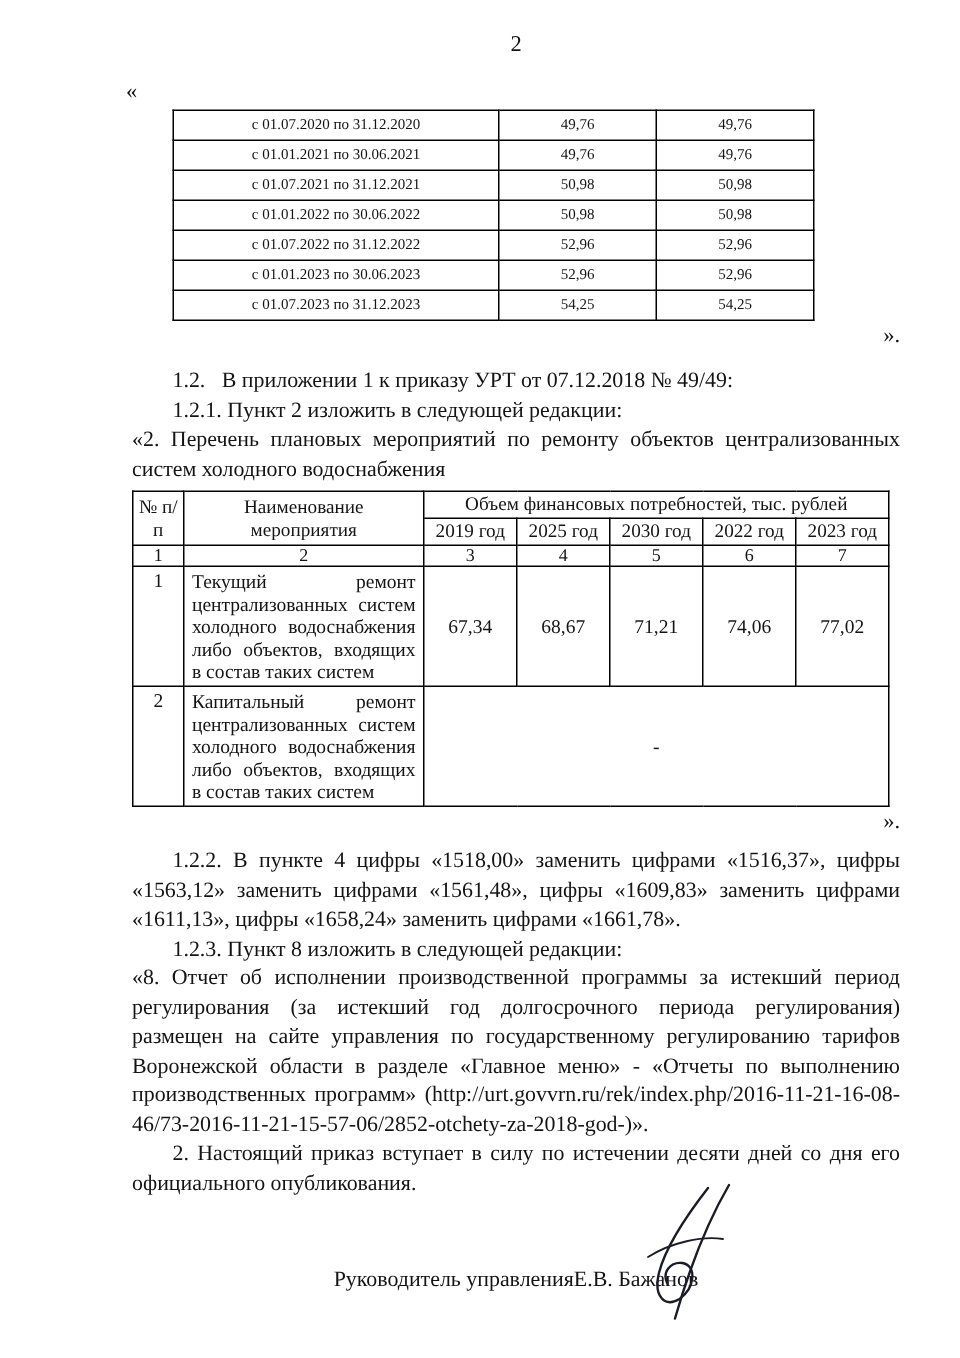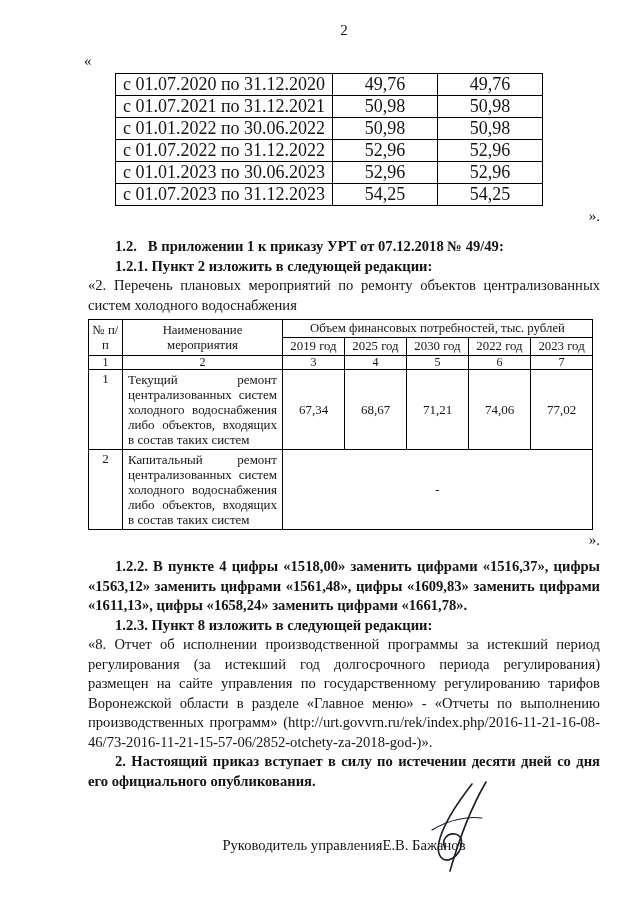--- a/index.html
+++ b/index.html
@@ -13,31 +13,31 @@
     font-family: "Liberation Serif", "DejaVu Serif", serif;
     padding: 22px 40px 0 88px;
     overflow: hidden;
   }
   .pageno { text-align: center; font-size: 15px; margin-bottom: 14px; }
   .openq { font-size: 15px; height: 20px; margin-left: -4px; }
 
   table { border-collapse: collapse; }
   td { border: 1px solid #000; }
 
-  .t1 { margin-left: 27px; font-size: 18px; }
+  .t1 { margin-left: 27px; font-size: 10px; }
   .t1 td { height: 19px; padding: 0 6px; text-align: center; }
   .t1 .c-period { width: 204px; }
   .t1 .c-val { width: 92px; }
 
   .closeq { text-align: right; font-size: 15px; }
   .closeq1 { margin: 2px 0 12px 0; }
   .closeq2 { margin: 2px 0 8px 0; }
 
   .par { margin: 0; font-size: 14.6px; line-height: 19.5px; text-align: justify; }
-  .indent { text-indent: 27px; font-weight: bold; }
+  .indent { text-indent: 27px; }
 
   .t2 { margin-top: 4px; font-size: 13px; width: 437px; table-layout: fixed; }
   .t2 td { padding: 1px 3px; text-align: center; vertical-align: middle; }
   .t2 .hdr { font-size: 12.8px; line-height: 15px; }
   .t2 .idx td { font-size: 12px; height: 13px; padding: 0; line-height: 13px; }
   .t2 .numcell { vertical-align: top; }
   .t2 .name { text-align: justify; vertical-align: top; padding: 2px 5px; line-height: 15px; }
 
   .footer {
     position: relative;
@@ -59,20 +59,25 @@
 <div class="page">
 
   <div class="pageno">2</div>
 
   <div class="openq">«</div>
 
   <table class="t1">
     <tbody>
       <tr>
         <td class="c-period">с 01.07.2020 по 31.12.2020</td>
+        <td class="c-val">49,76</td>
+        <td class="c-val">49,76</td>
+      </tr>
+      <tr>
+        <td class="c-period">с 01.01.2021 по 30.06.2021</td>
         <td class="c-val">49,76</td>
         <td class="c-val">49,76</td>
       </tr>
       <tr>
         <td class="c-period">с 01.07.2021 по 31.12.2021</td>
         <td class="c-val">50,98</td>
         <td class="c-val">50,98</td>
       </tr>
       <tr>
         <td class="c-period">с 01.01.2022 по 30.06.2022</td>

